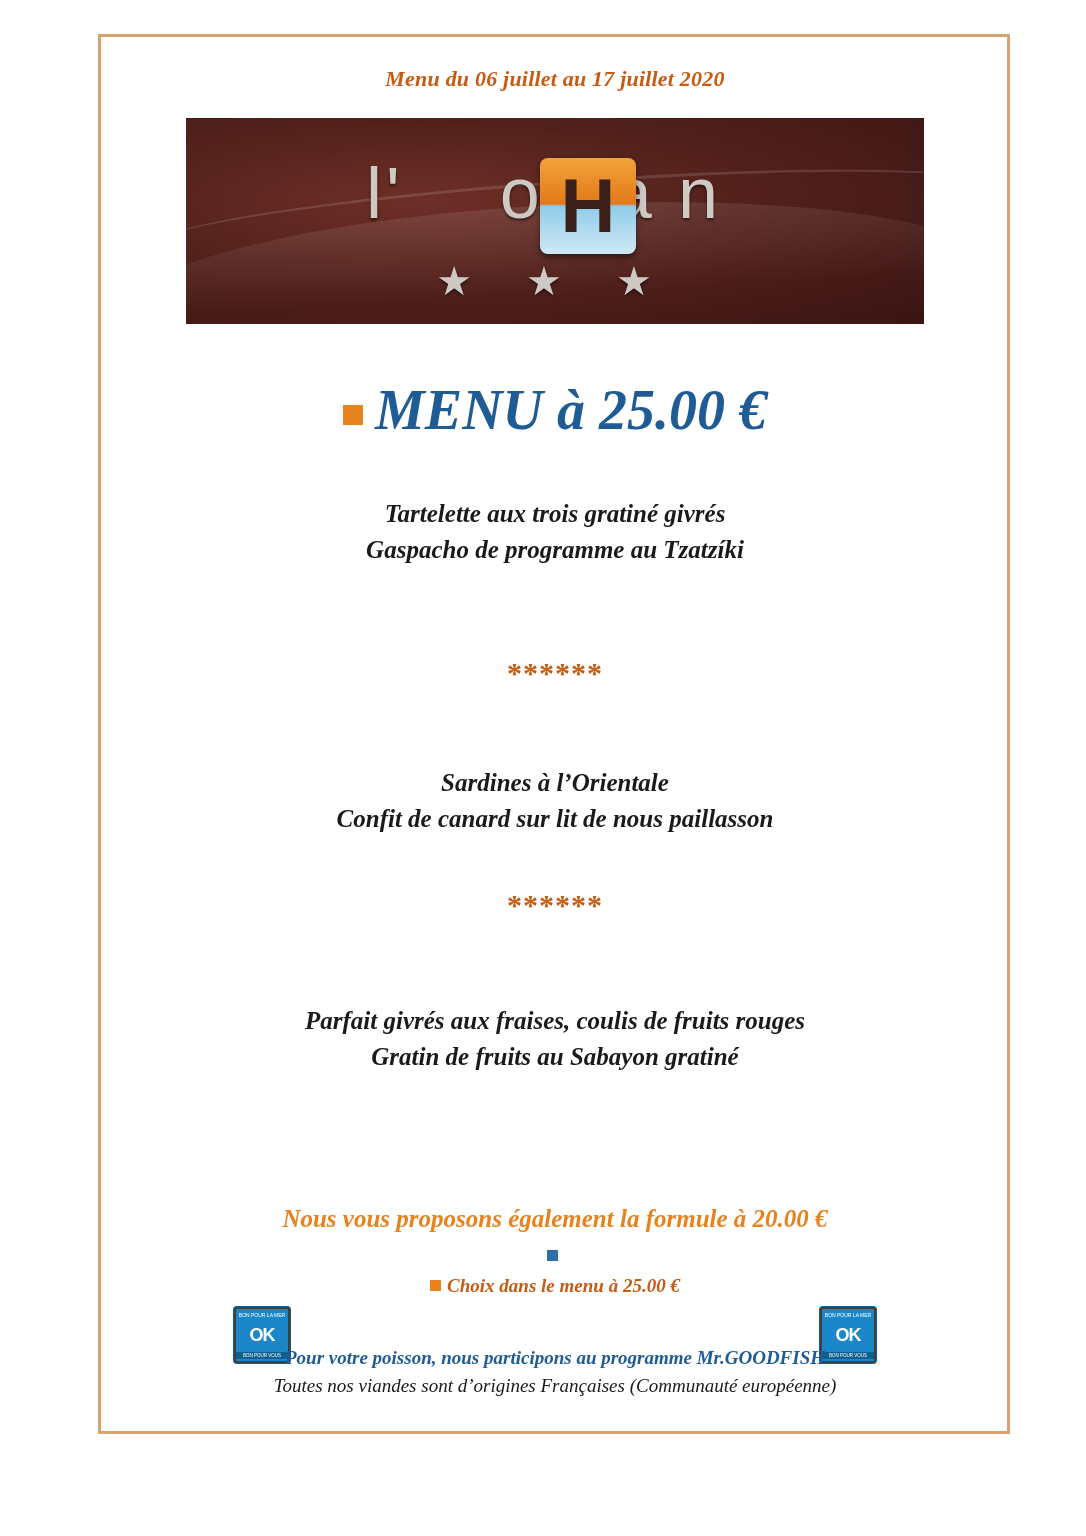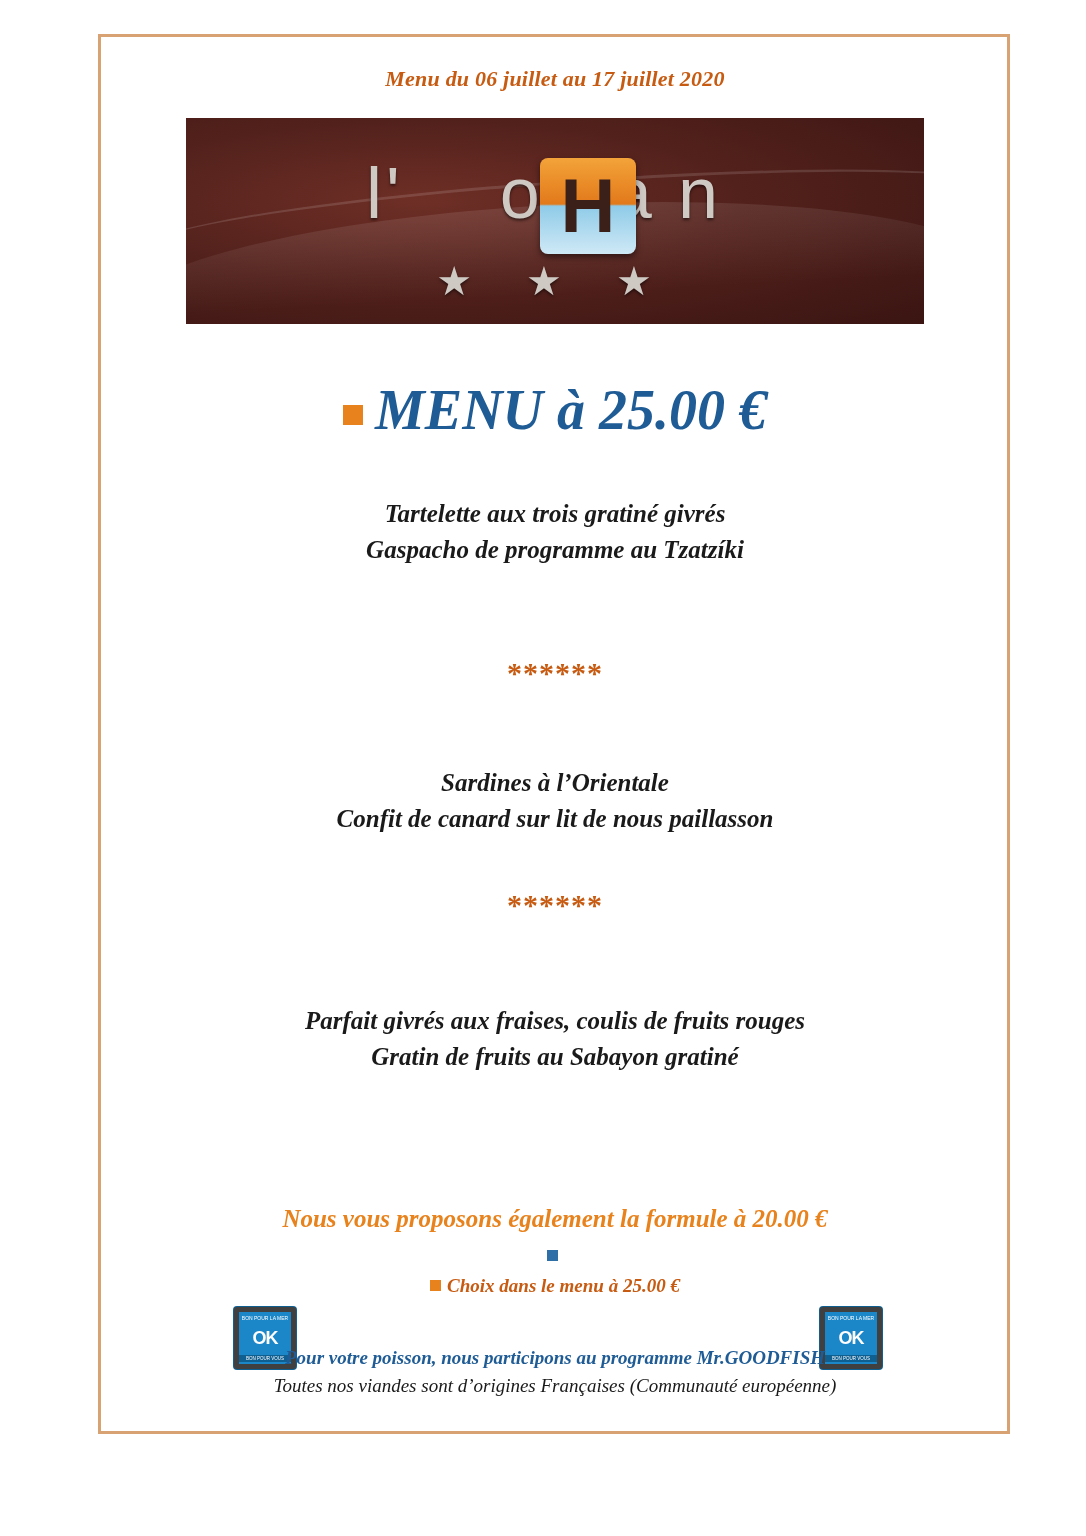--- a/index.html
+++ b/index.html
@@ -205,21 +205,21 @@
     top: 1275px;
     font-size: 19px;
     color: #c75b12;
   }
   
   .badge {
     position: absolute;
     width: 52px;
     height: 52px;
     background: #1b87c9;
-    border: 5px solid #404040;
+    border: 2px solid #404040;
     border-radius: 3px;
     box-shadow: 0 0 0 1px #0f5f91;
     overflow: hidden;
   }
   .badge-left { left: 222px; top: 1307px; }
   .badge-right { left: 808px; top: 1307px; }
   .badge .b-top {
     position: absolute;
     top: 3px; left: 0; right: 0;
     text-align: center;

